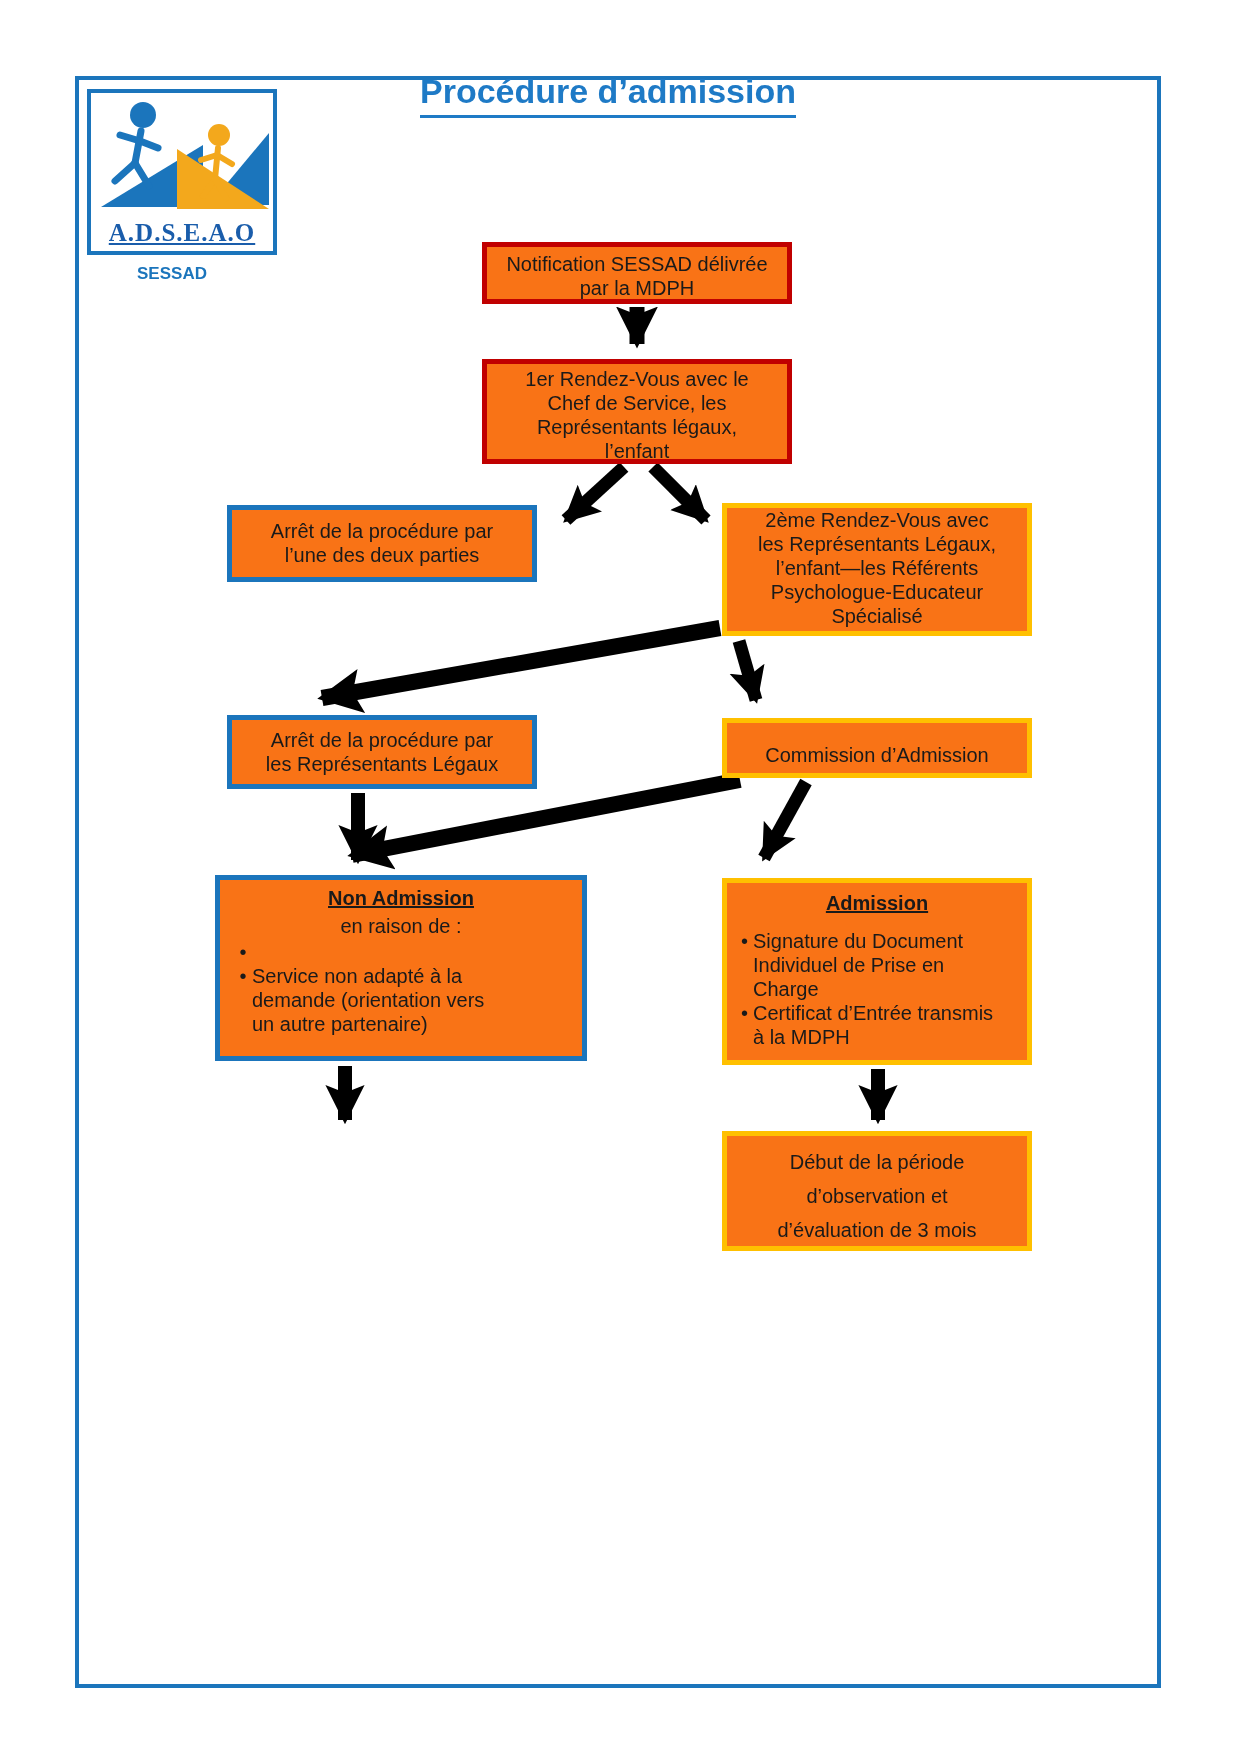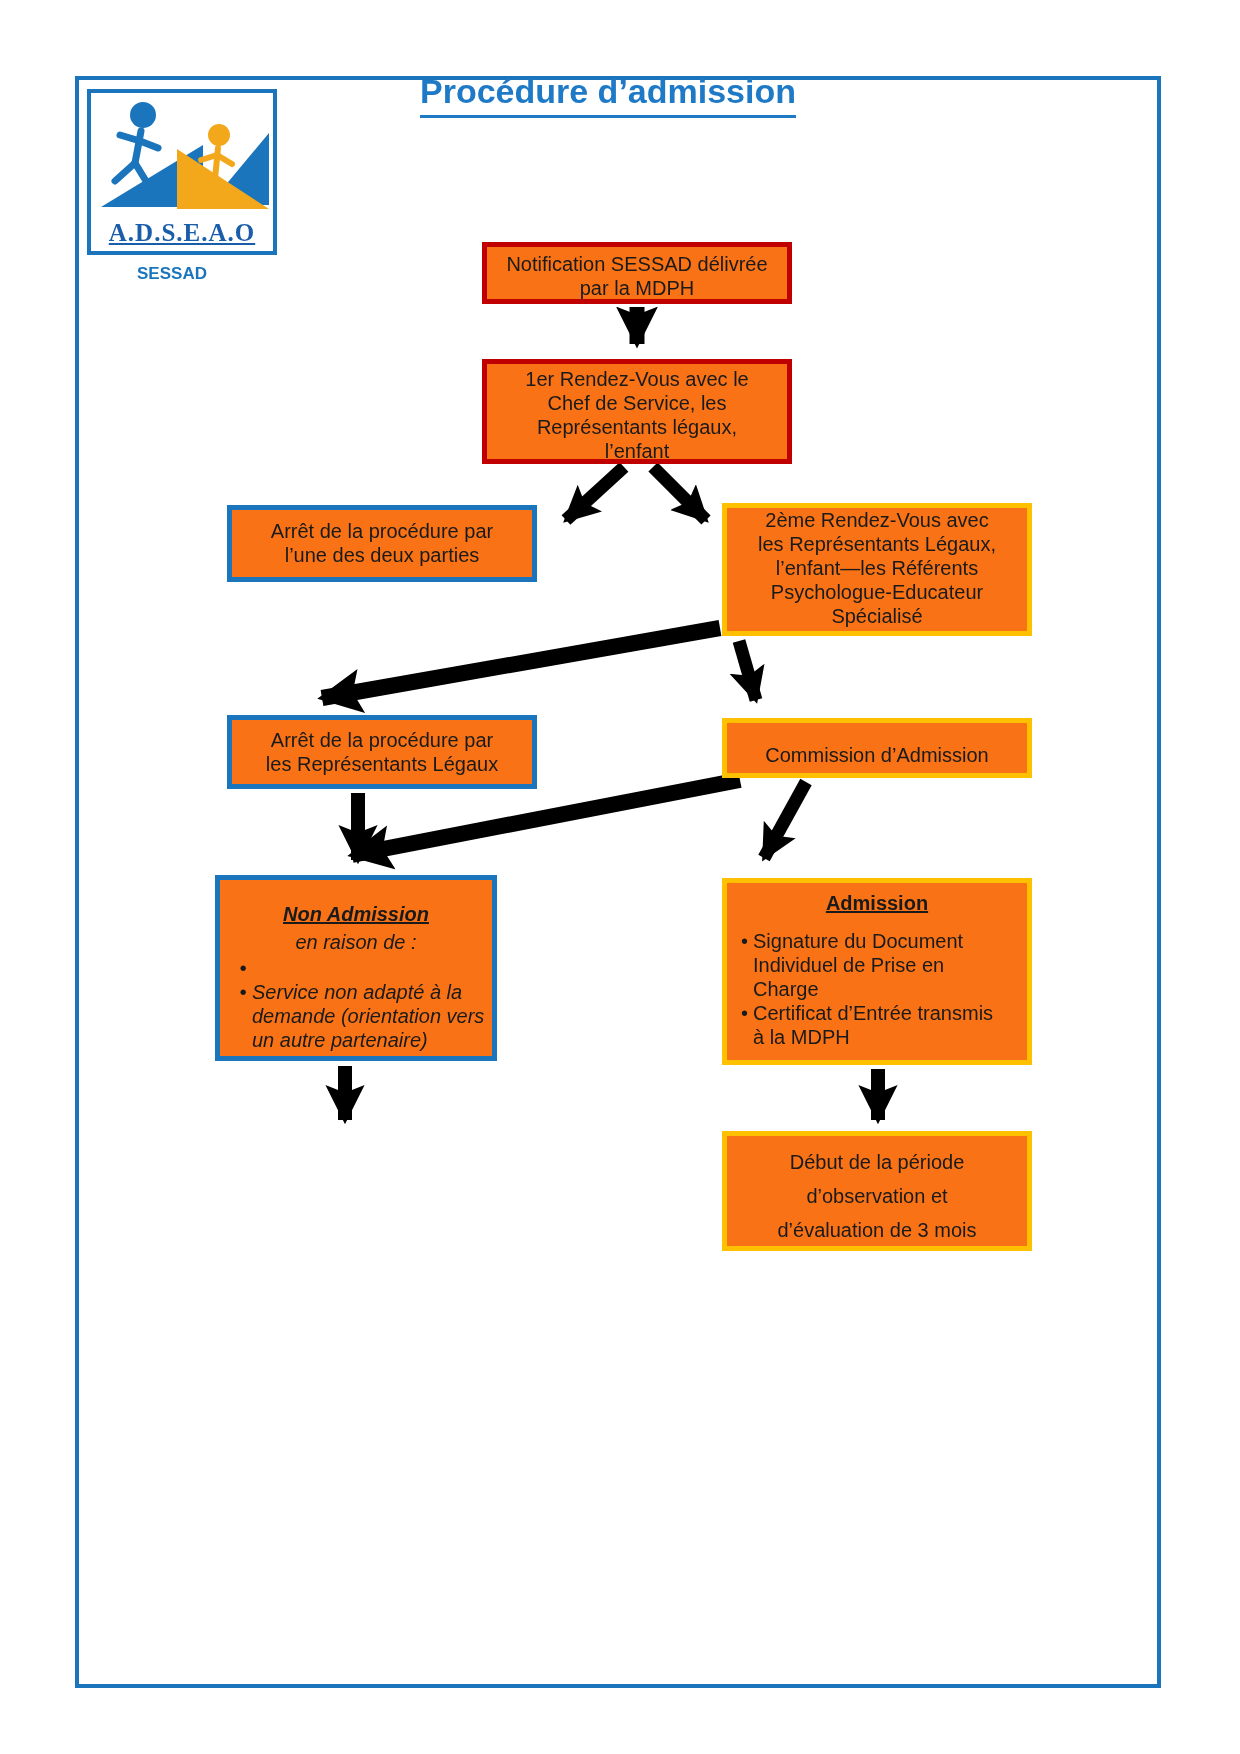--- a/index.html
+++ b/index.html
@@ -155,21 +155,21 @@
 
   <div class="fbox b-blue" style="left:227px;top:715px;width:310px;height:74px;padding-top:8px;">
     <div class="txt">Arrêt de la procédure par
 les Représentants Légaux</div>
   </div>
 
   <div class="fbox b-yellow" style="left:722px;top:718px;width:310px;height:60px;padding-top:20px;">
     <div class="txt">Commission d’Admission</div>
   </div>
 
-  <div class="fbox b-blue" style="left:215px;top:875px;width:282px;height:186px;padding-top:22px;font-style:italic;">
+  <div class="fbox b-blue" style="left:215px;top:875px;width:372px;height:186px;padding-top:6px;">
     <div class="box-title">Non Admission</div>
     <div style="margin-top:4px;">en raison de :</div>
     <div class="bullets">
       <div class="bullet">
         <span class="dot">•</span>
       </div>
       <div class="bullet">
         <span class="dot">•</span>
         <span>Service non adapté à la
 demande (orientation vers

